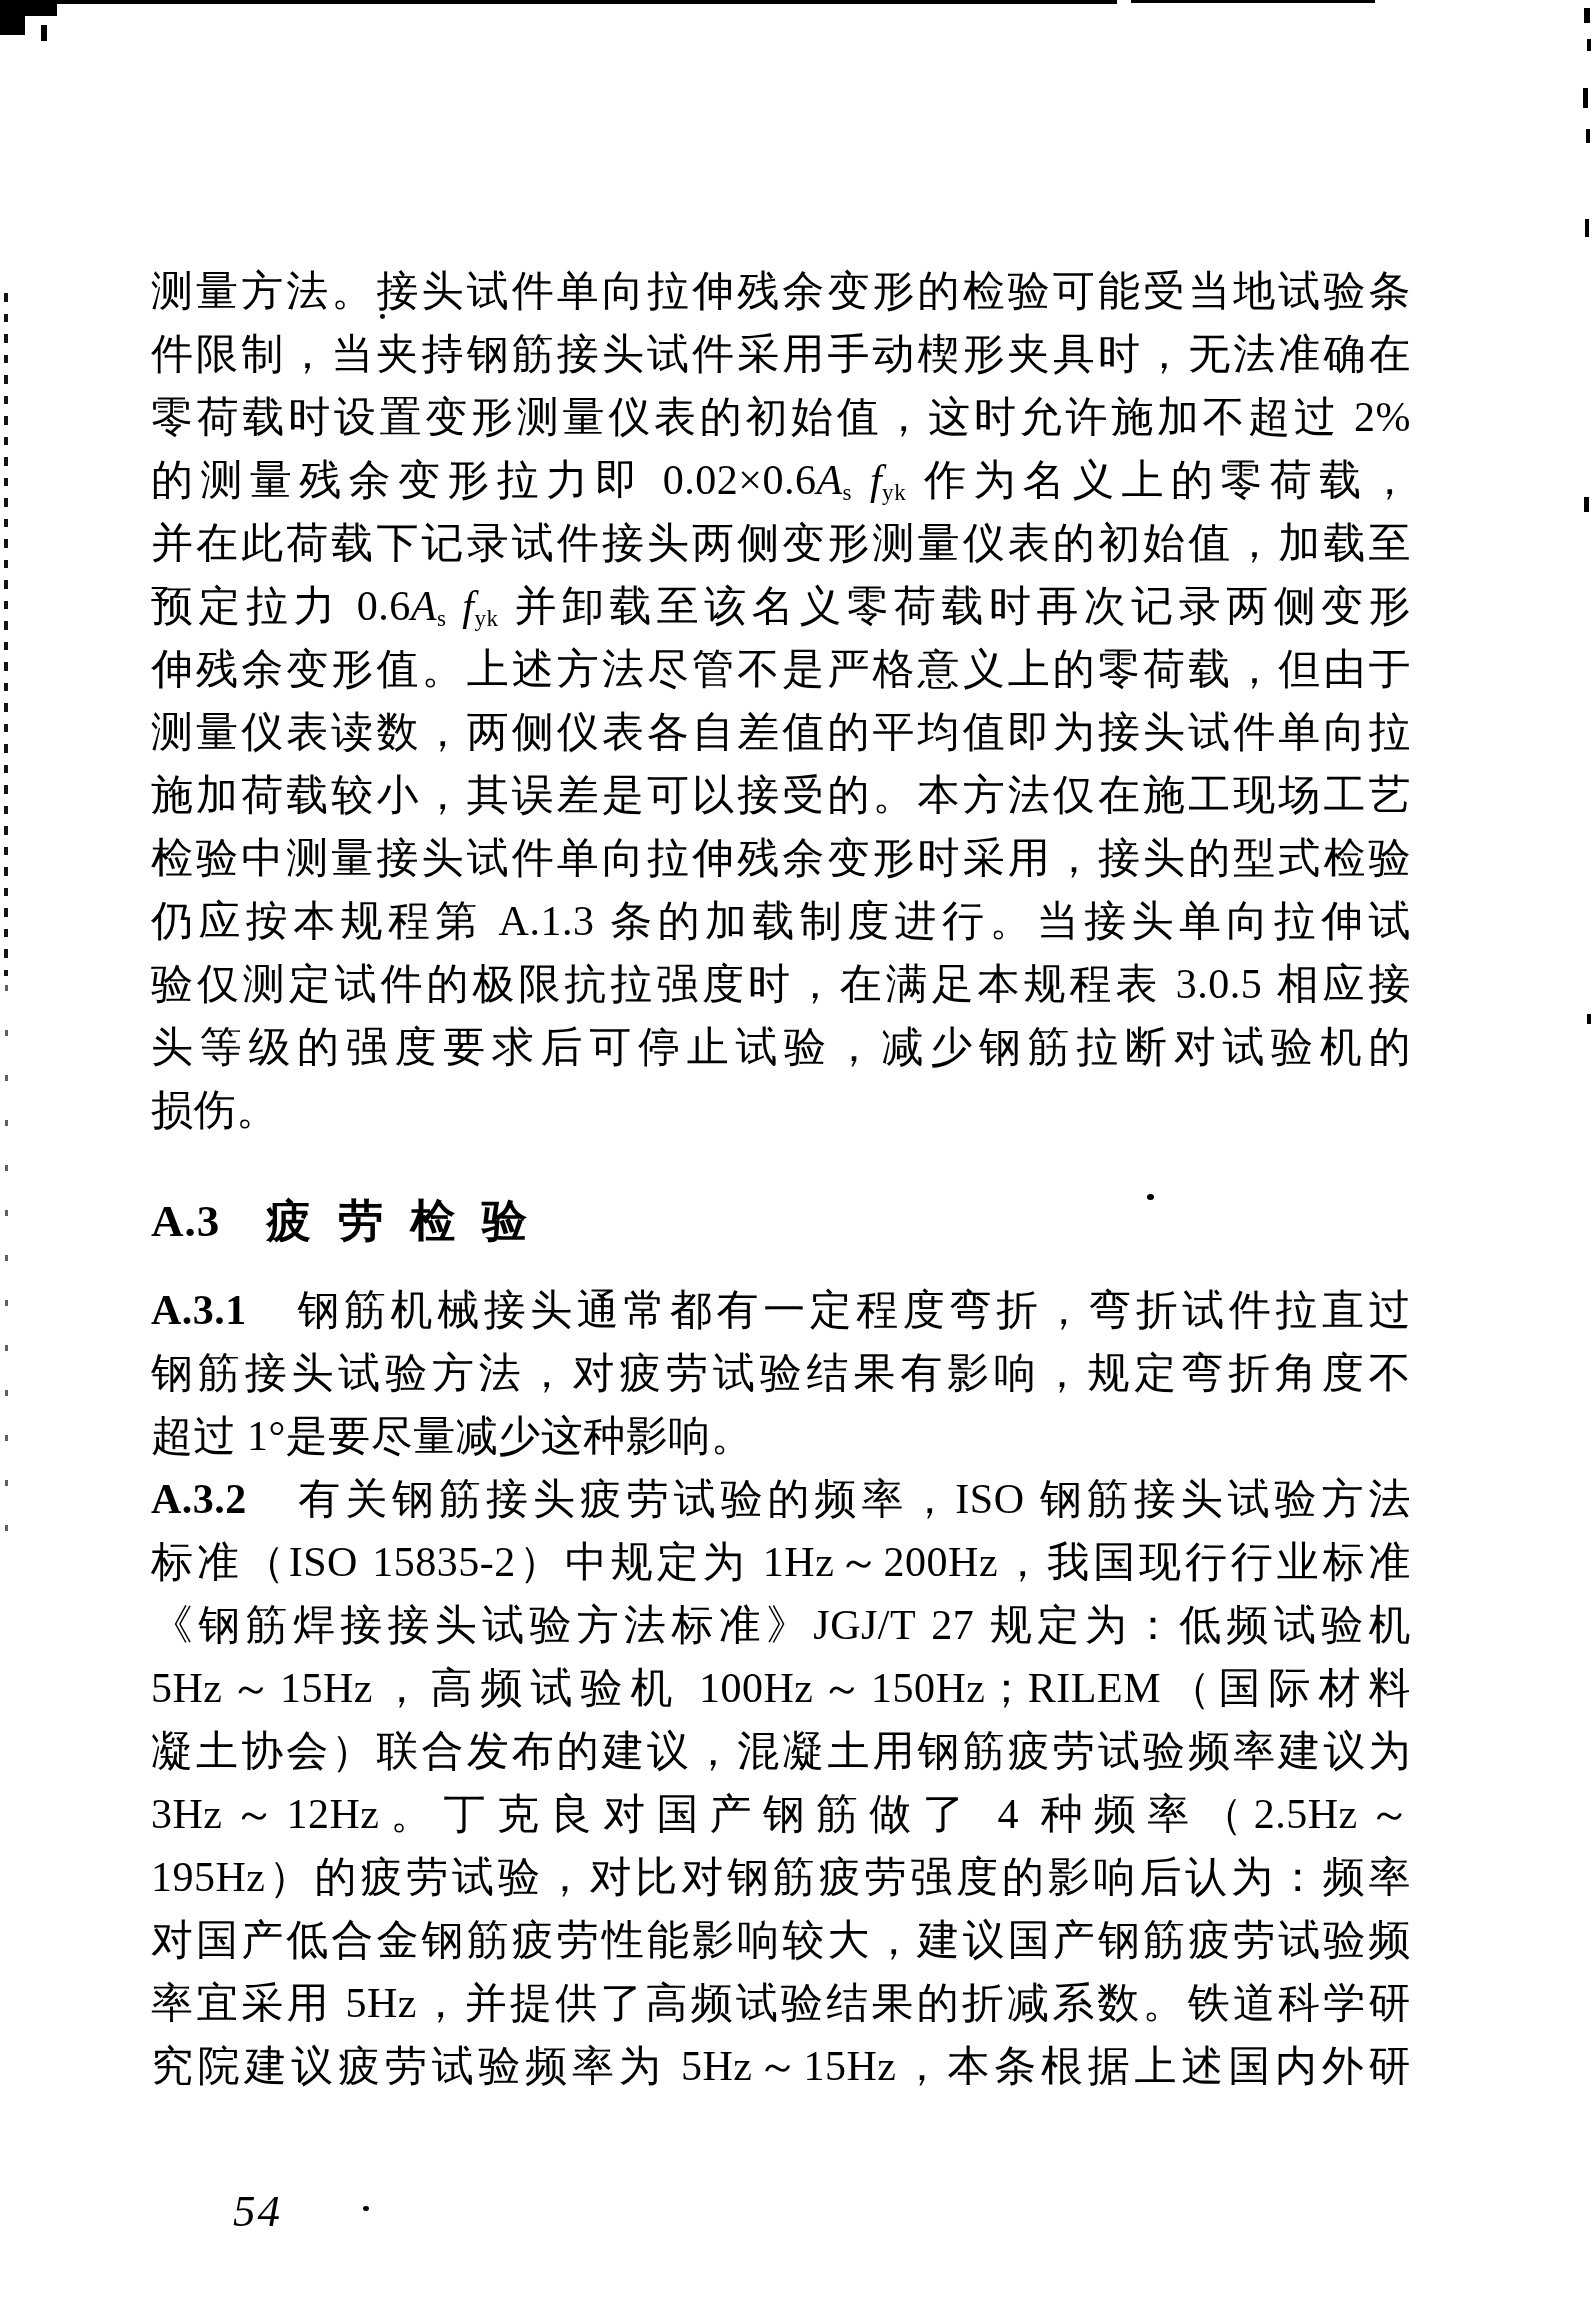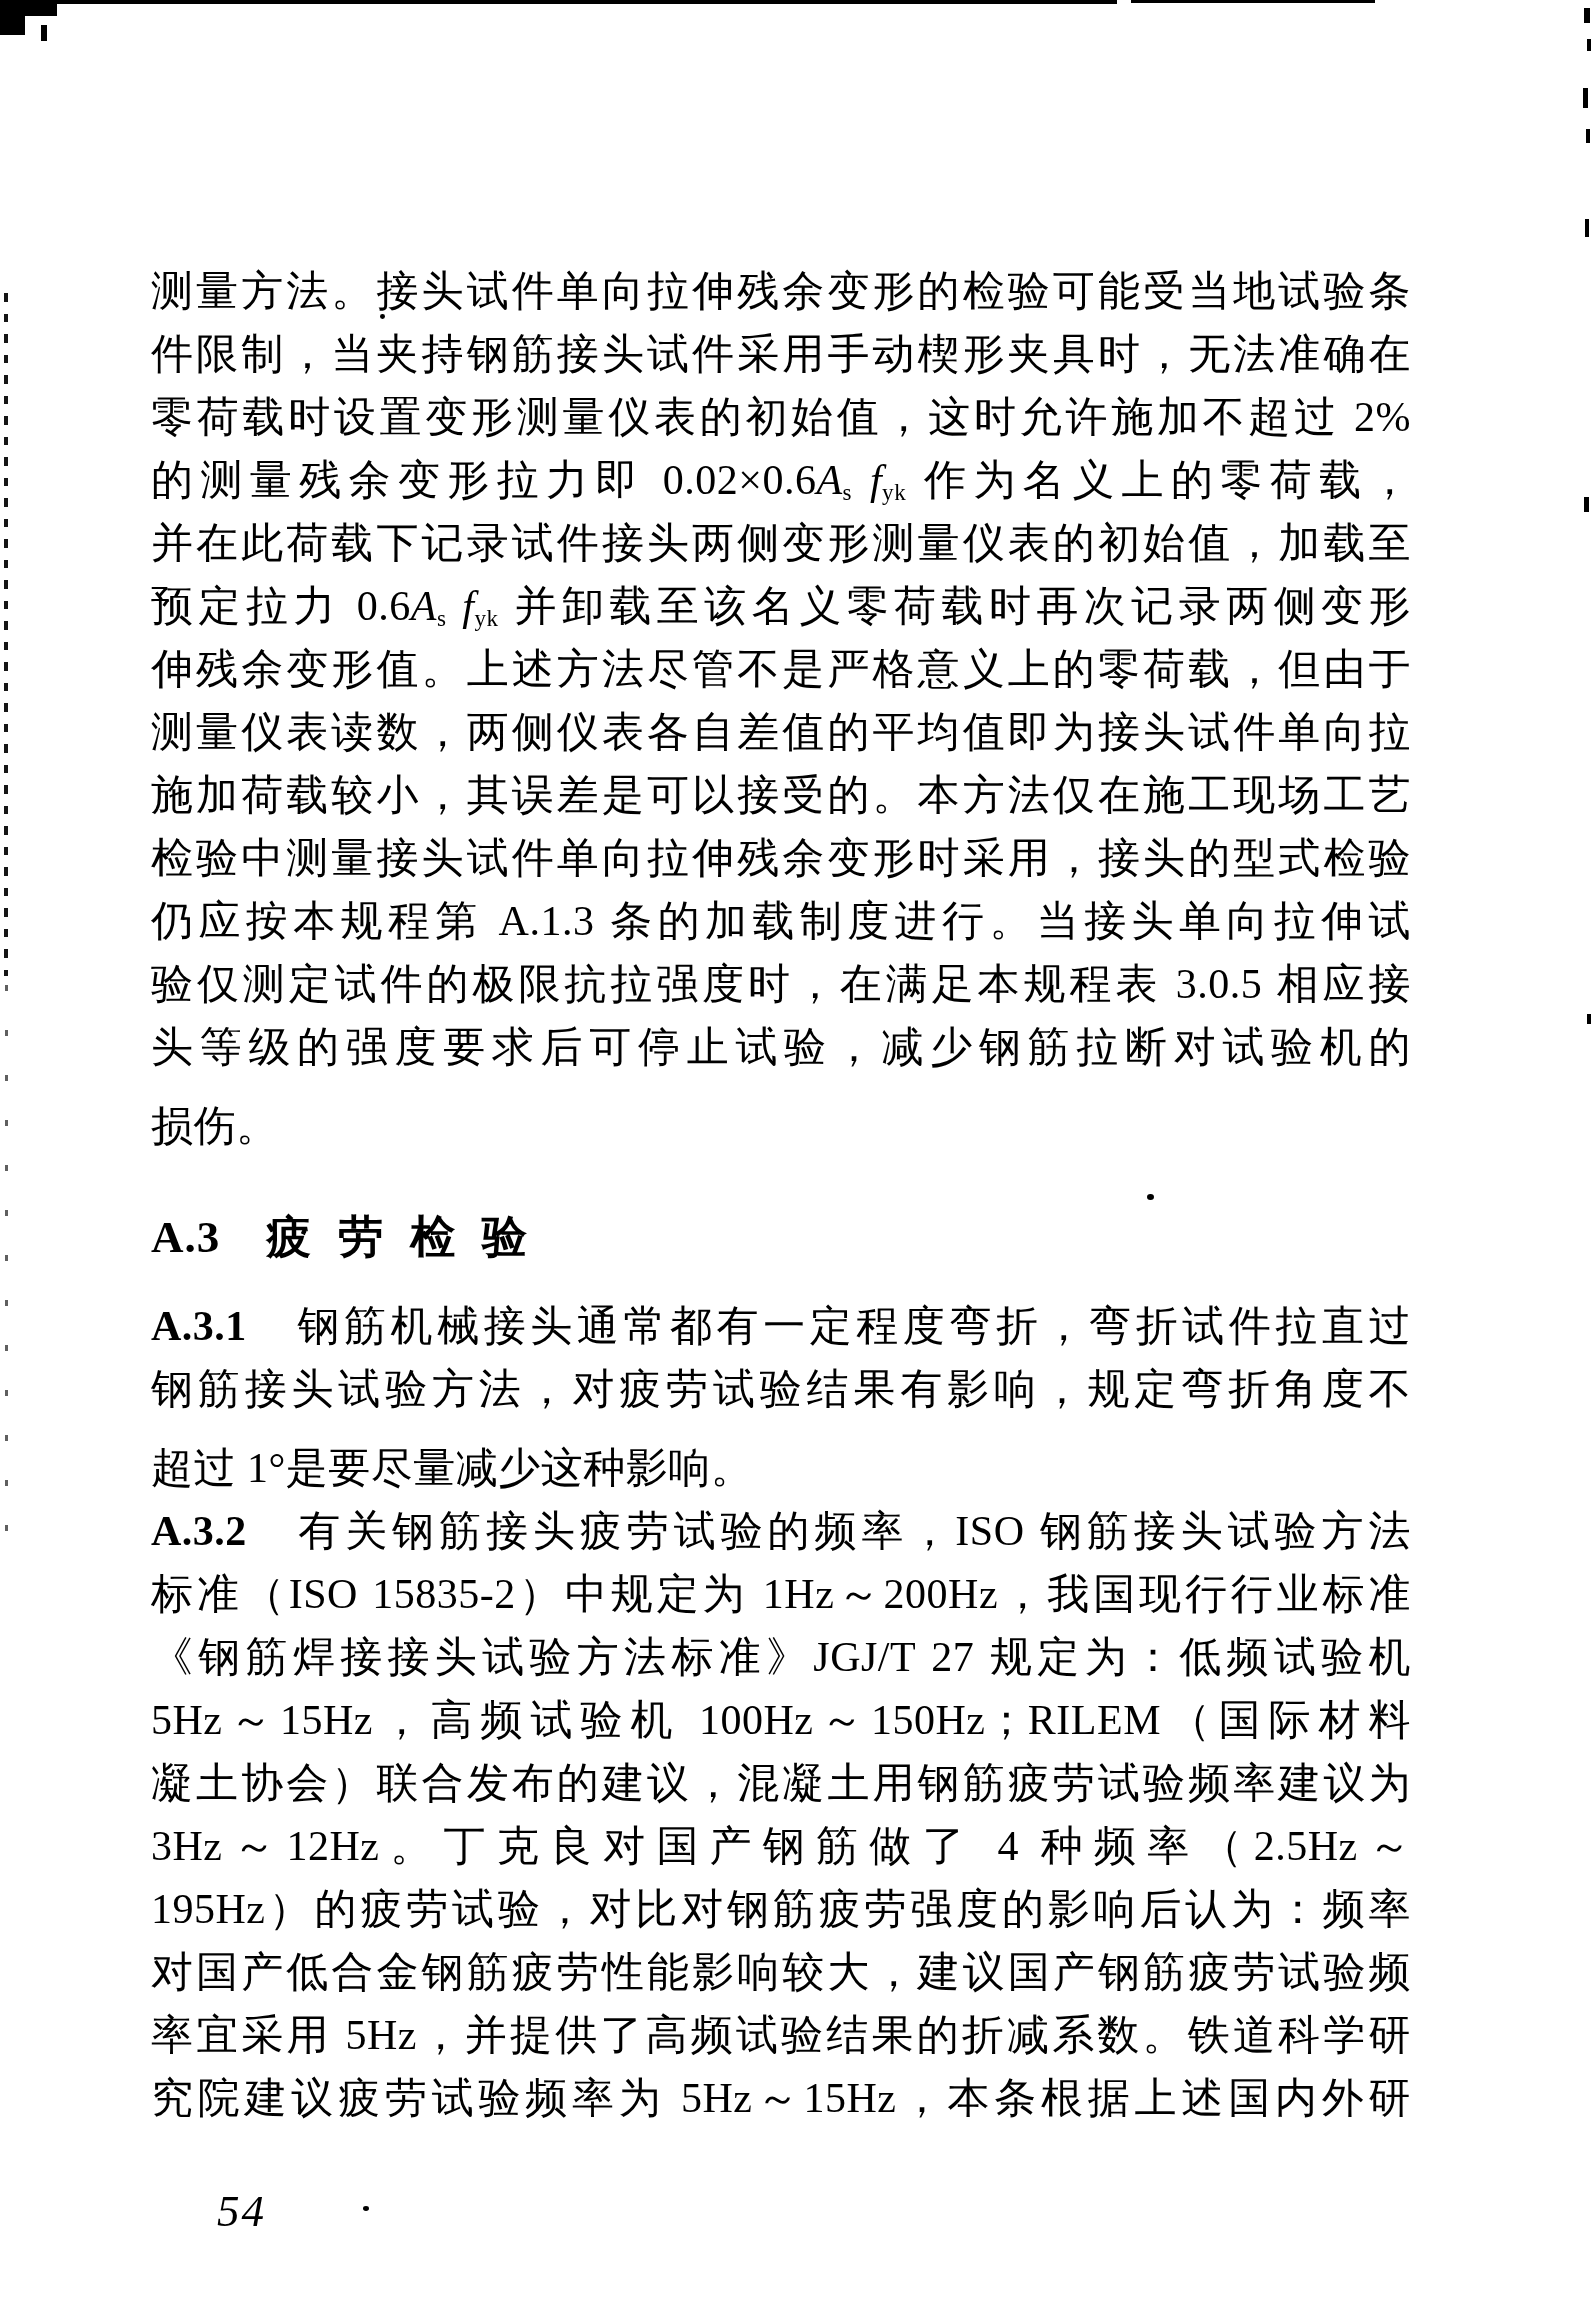--- a/index.html
+++ b/index.html
@@ -20,21 +20,20 @@
   .line{
     height:63px;
     line-height:63px;
     font-size:42px;
     text-align:justify;
     text-align-last:justify;
     letter-spacing:0.5px;
   }
   .line.last{
     text-align-last:left;
-    margin-top:16px;
   }
   .line b{font-weight:bold;margin-top:16px;}
   .line i.var{
     font-style:italic;
     font-family:"Liberation Serif","DejaVu Serif",serif;
   }
   .line sub{
     font-size:0.55em;
     line-height:0;
     vertical-align:-0.25em;
@@ -46,21 +45,21 @@
     height:64px;
     line-height:64px;
     font-size:45px;
     font-weight:bold;
     text-align:left;
     word-spacing:13.7px;
     letter-spacing:1px;
   }
   .page-number{
     position:absolute;
-    left:217px;top:2185px;
+    left:233px;top:2185px;
     font-size:45px;
     font-style:italic;
     letter-spacing:2px;
     text-align:center;
   }
   
   .artifact{position:absolute;background:#000;}
   .speck{position:absolute;background:#000;border-radius:50%;}
   .edge-dashes{
     position:absolute;

